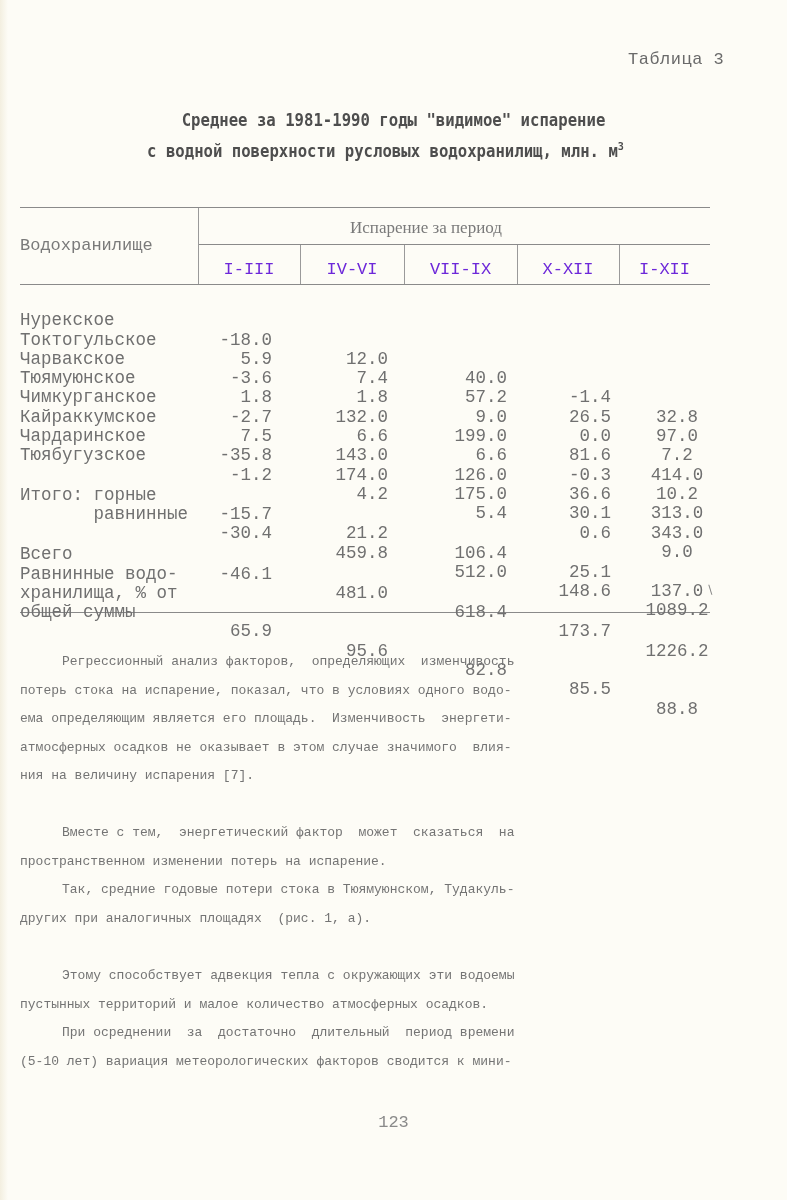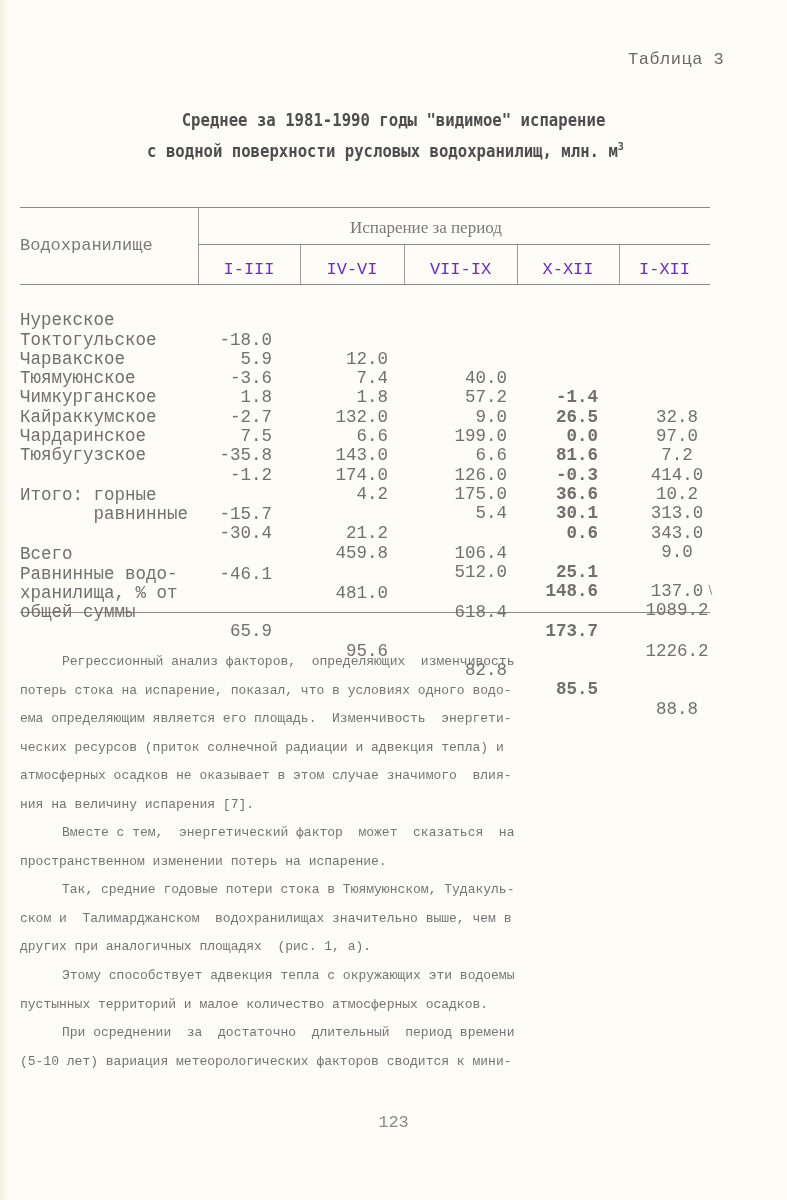--- a/index.html
+++ b/index.html
@@ -38,21 +38,21 @@
   .tbl-body {
     position: absolute; left: 20px; top: 292px;
     font-size: 17.5px; line-height: 19.3px; color: #707070;
   }
   .row { position: relative; height: 19.3px; white-space: pre; }
   .row .name { position: absolute; left: 0; }
   .row .v { position: absolute; text-align: right; width: 80px; }
   .row .c0 { left: 172px; }
   .row .c1 { left: 288px; }
   .row .c2 { left: 407px; }
-  .row .c3 { left: 498px; font-weight: bold; }
+  .row .c3 { left: 511px; }
   .row .c4 { left: 617px; text-align: center; }
   .gap { height: 20px; }
   .gap2 { height: 21px; }
 
   .para {
     position: absolute; left: 20px; width: 715px;
     font-size: 13px; line-height: 28.6px; color: #747474;
     text-align: justify;
   }
   .para .line { display: block; white-space: pre; text-align: left; }
@@ -202,33 +202,31 @@
     <span class="v c4">88.8</span>
   </div>
 </div>
 
 <div class="tick-mark">∖</div>
 
 <div class="para" style="top:648px;">
   <span class="line" style="padding-left:42px;">Регрессионный анализ факторов,  определяющих  изменчивость</span>
   <span class="line">потерь стока на испарение, показал, что в условиях одного водо-</span>
   <span class="line">ема определяющим является его площадь.  Изменчивость  энергети-</span>
-  <span class="line">ческих ресурсов (приток солнечной радиации и адвекция тепла) и</span>
   <span class="line">атмосферных осадков не оказывает в этом случае значимого  влия-</span>
   <span class="line">ния на величину испарения [7].</span>
 </div>
 
 <div class="para" style="top:819px;">
   <span class="line" style="padding-left:42px;">Вместе с тем,  энергетический фактор  может  сказаться  на</span>
   <span class="line">пространственном изменении потерь на испарение.</span>
 </div>
 
 <div class="para" style="top:876px;">
   <span class="line" style="padding-left:42px;">Так, средние годовые потери стока в Тюямуюнском, Тудакуль-</span>
-  <span class="line">ском и  Талимарджанском  водохранилищах значительно выше, чем в</span>
   <span class="line">других при аналогичных площадях  (рис. 1, а).</span>
 </div>
 
 <div class="para" style="top:962px;">
   <span class="line" style="padding-left:42px;">Этому способствует адвекция тепла с окружающих эти водоемы</span>
   <span class="line">пустынных территорий и малое количество атмосферных осадков.</span>
 </div>
 
 <div class="para" style="top:1019px;">
   <span class="line" style="padding-left:42px;">При осреднении  за  достаточно  длительный  период времени</span>

